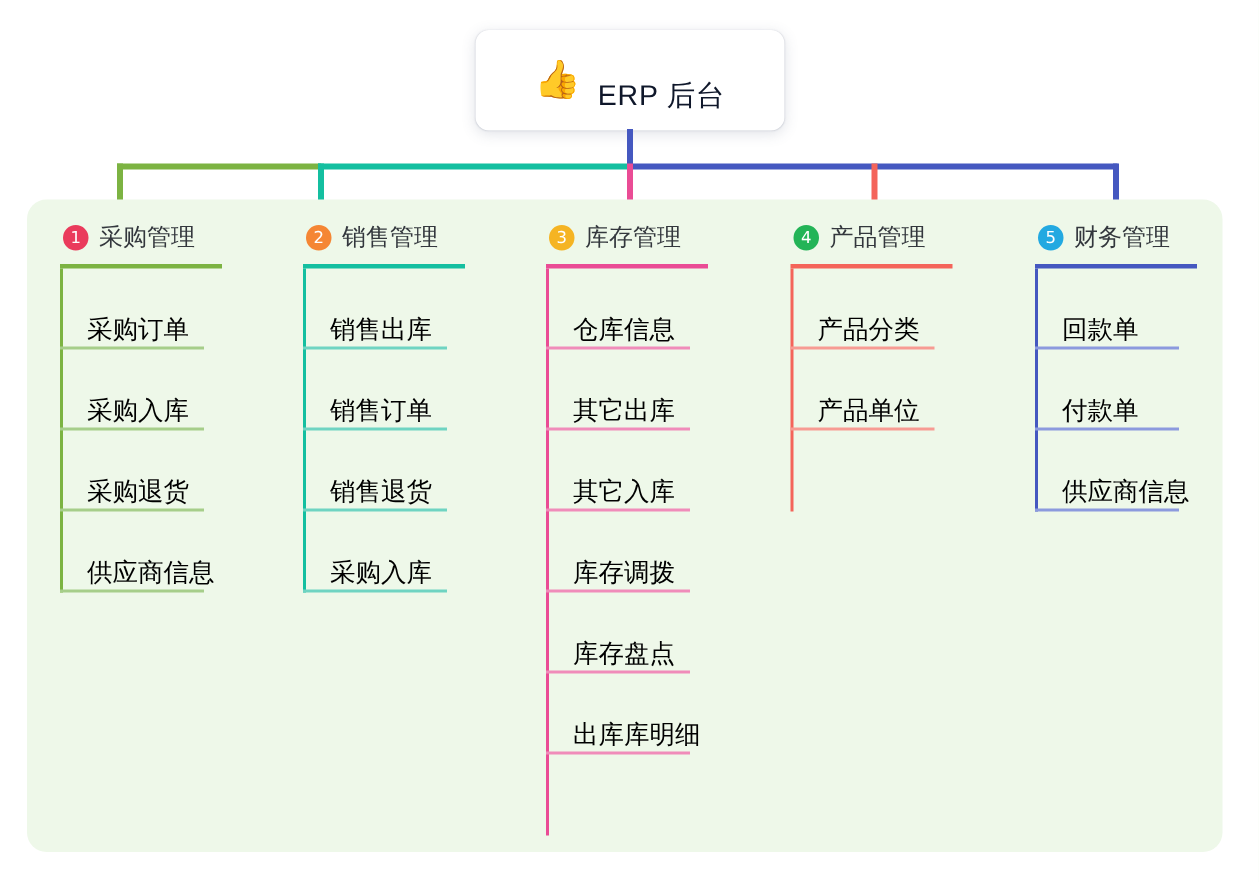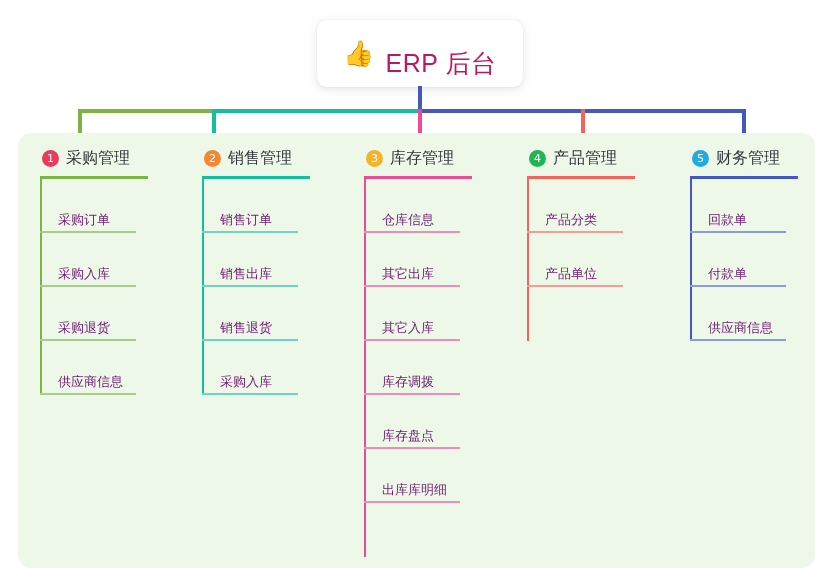--- a/index.html
+++ b/index.html
@@ -34,22 +34,22 @@
     justify-content: center;
     gap: 11px;
   }
   .root-emoji {
     font-size: 25px;
     line-height: 1;
     color: #F2B134;
     display: inline-block;
   }
   .root-title {
-    font-size: 25px;
-    color: #be185d;
+    font-size: 19px;
+    color: #0f172a;
     letter-spacing: .5px;
     white-space: nowrap;
     margin-top: 20px;
   }
 
   
   .conn { position: absolute; }
 
   
   .stem-root {
@@ -147,22 +147,22 @@
     width: 2px;
   }
   .leaf {
     position: relative;
     height: 54px;
     display: flex;
     align-items: flex-end;
     padding-left: 18px;
   }
   .leaf-label {
-    font-size: 13px;
-    color: #701a75;
+    font-size: 17px;
+    color: #000000;
     white-space: nowrap;
     padding-bottom: 6px;
     line-height: 15px;
   }
   .leaf-rule {
     position: absolute;
     left: 0px;
     bottom: 0;
     height: 2px;
     width: 96px;
@@ -220,28 +220,28 @@
       </div>
       <div class="column col-1">
         <div class="col-head">
           <span class="badge" style="background: rgb(245, 134, 52);">2</span>
           <span class="col-title">销售管理</span>
         </div>
         <div class="col-rule" style="background: rgb(20, 191, 160);"></div>
         <div class="leaf-wrap">
           <div class="spine" style="background: rgb(20, 191, 160); height: 216px;"></div>
           <div class="leaf">
+            <span class="leaf-label">销售出库</span>
+            <div class="leaf-rule" style="background: rgb(111, 212, 194);"></div>
+          </div>
+          <div class="leaf">
             <span class="leaf-label">销售订单</span>
             <div class="leaf-rule" style="background: rgb(111, 212, 194);"></div>
           </div>
           <div class="leaf">
-            <span class="leaf-label">销售出库</span>
-            <div class="leaf-rule" style="background: rgb(111, 212, 194);"></div>
-          </div>
-          <div class="leaf">
             <span class="leaf-label">销售退货</span>
             <div class="leaf-rule" style="background: rgb(111, 212, 194);"></div>
           </div>
           <div class="leaf">
             <span class="leaf-label">采购入库</span>
             <div class="leaf-rule" style="background: rgb(111, 212, 194);"></div>
           </div>
         </div>
       </div>
       <div class="column col-2">

